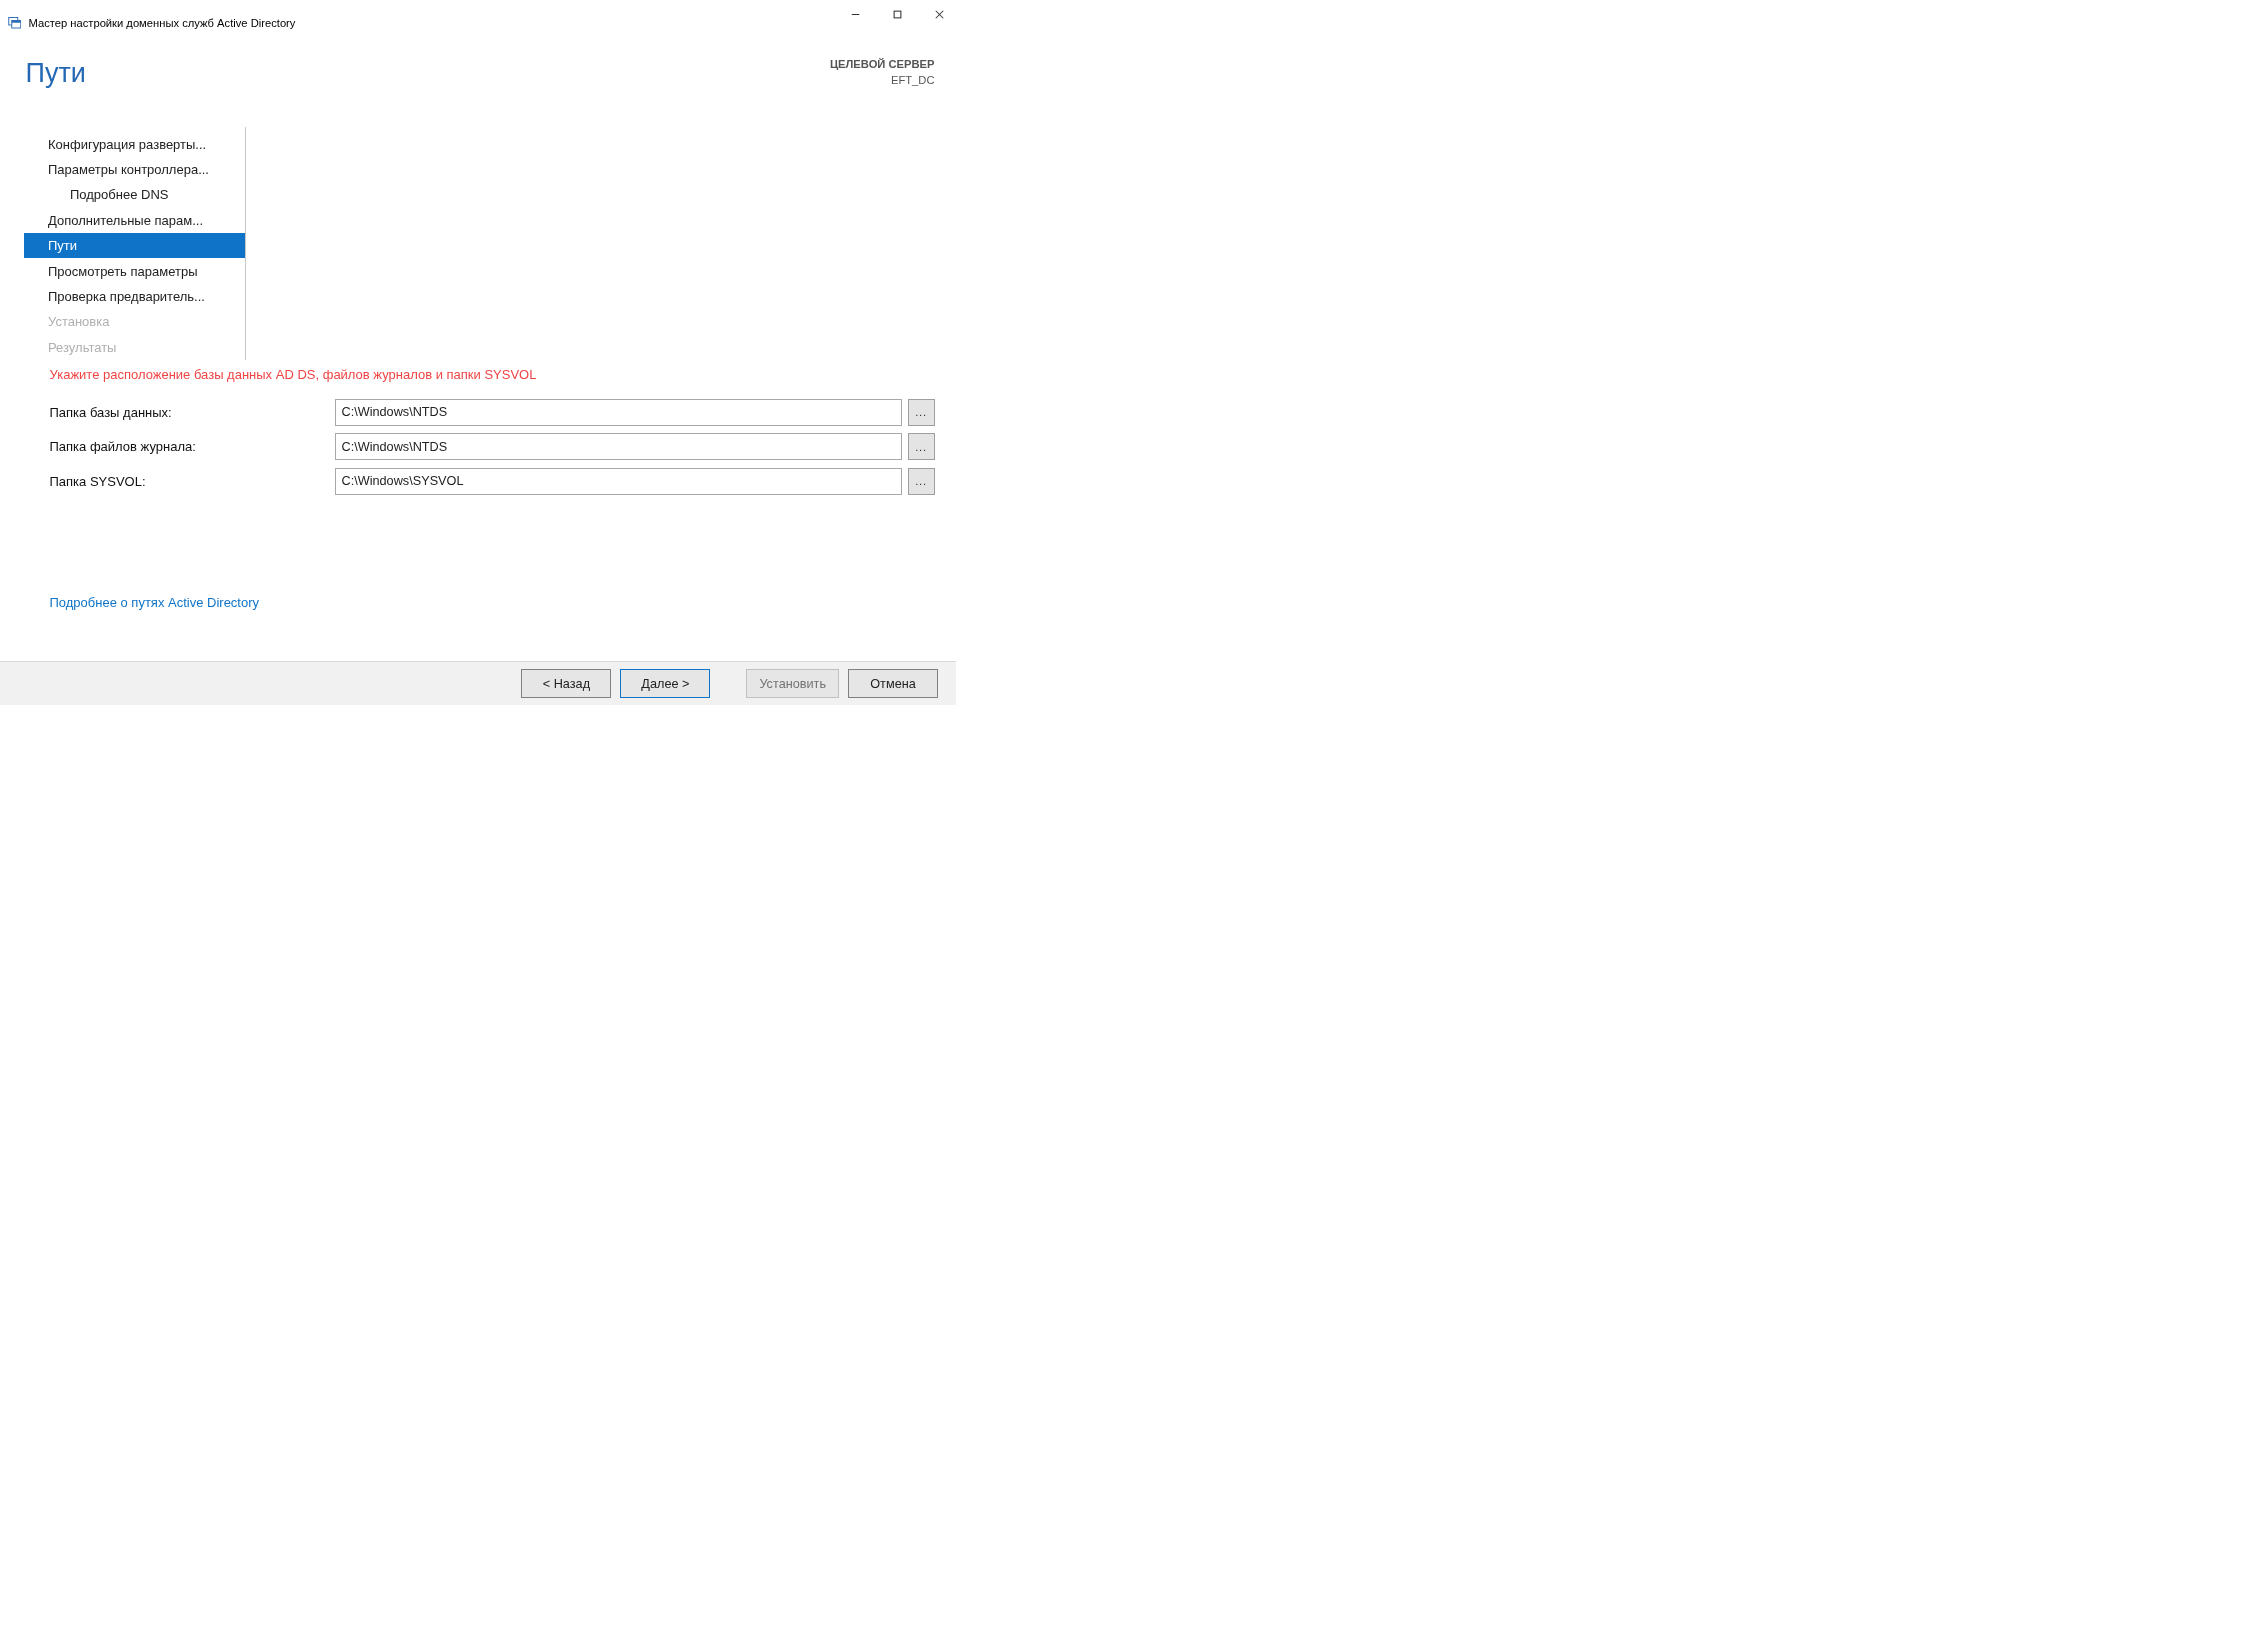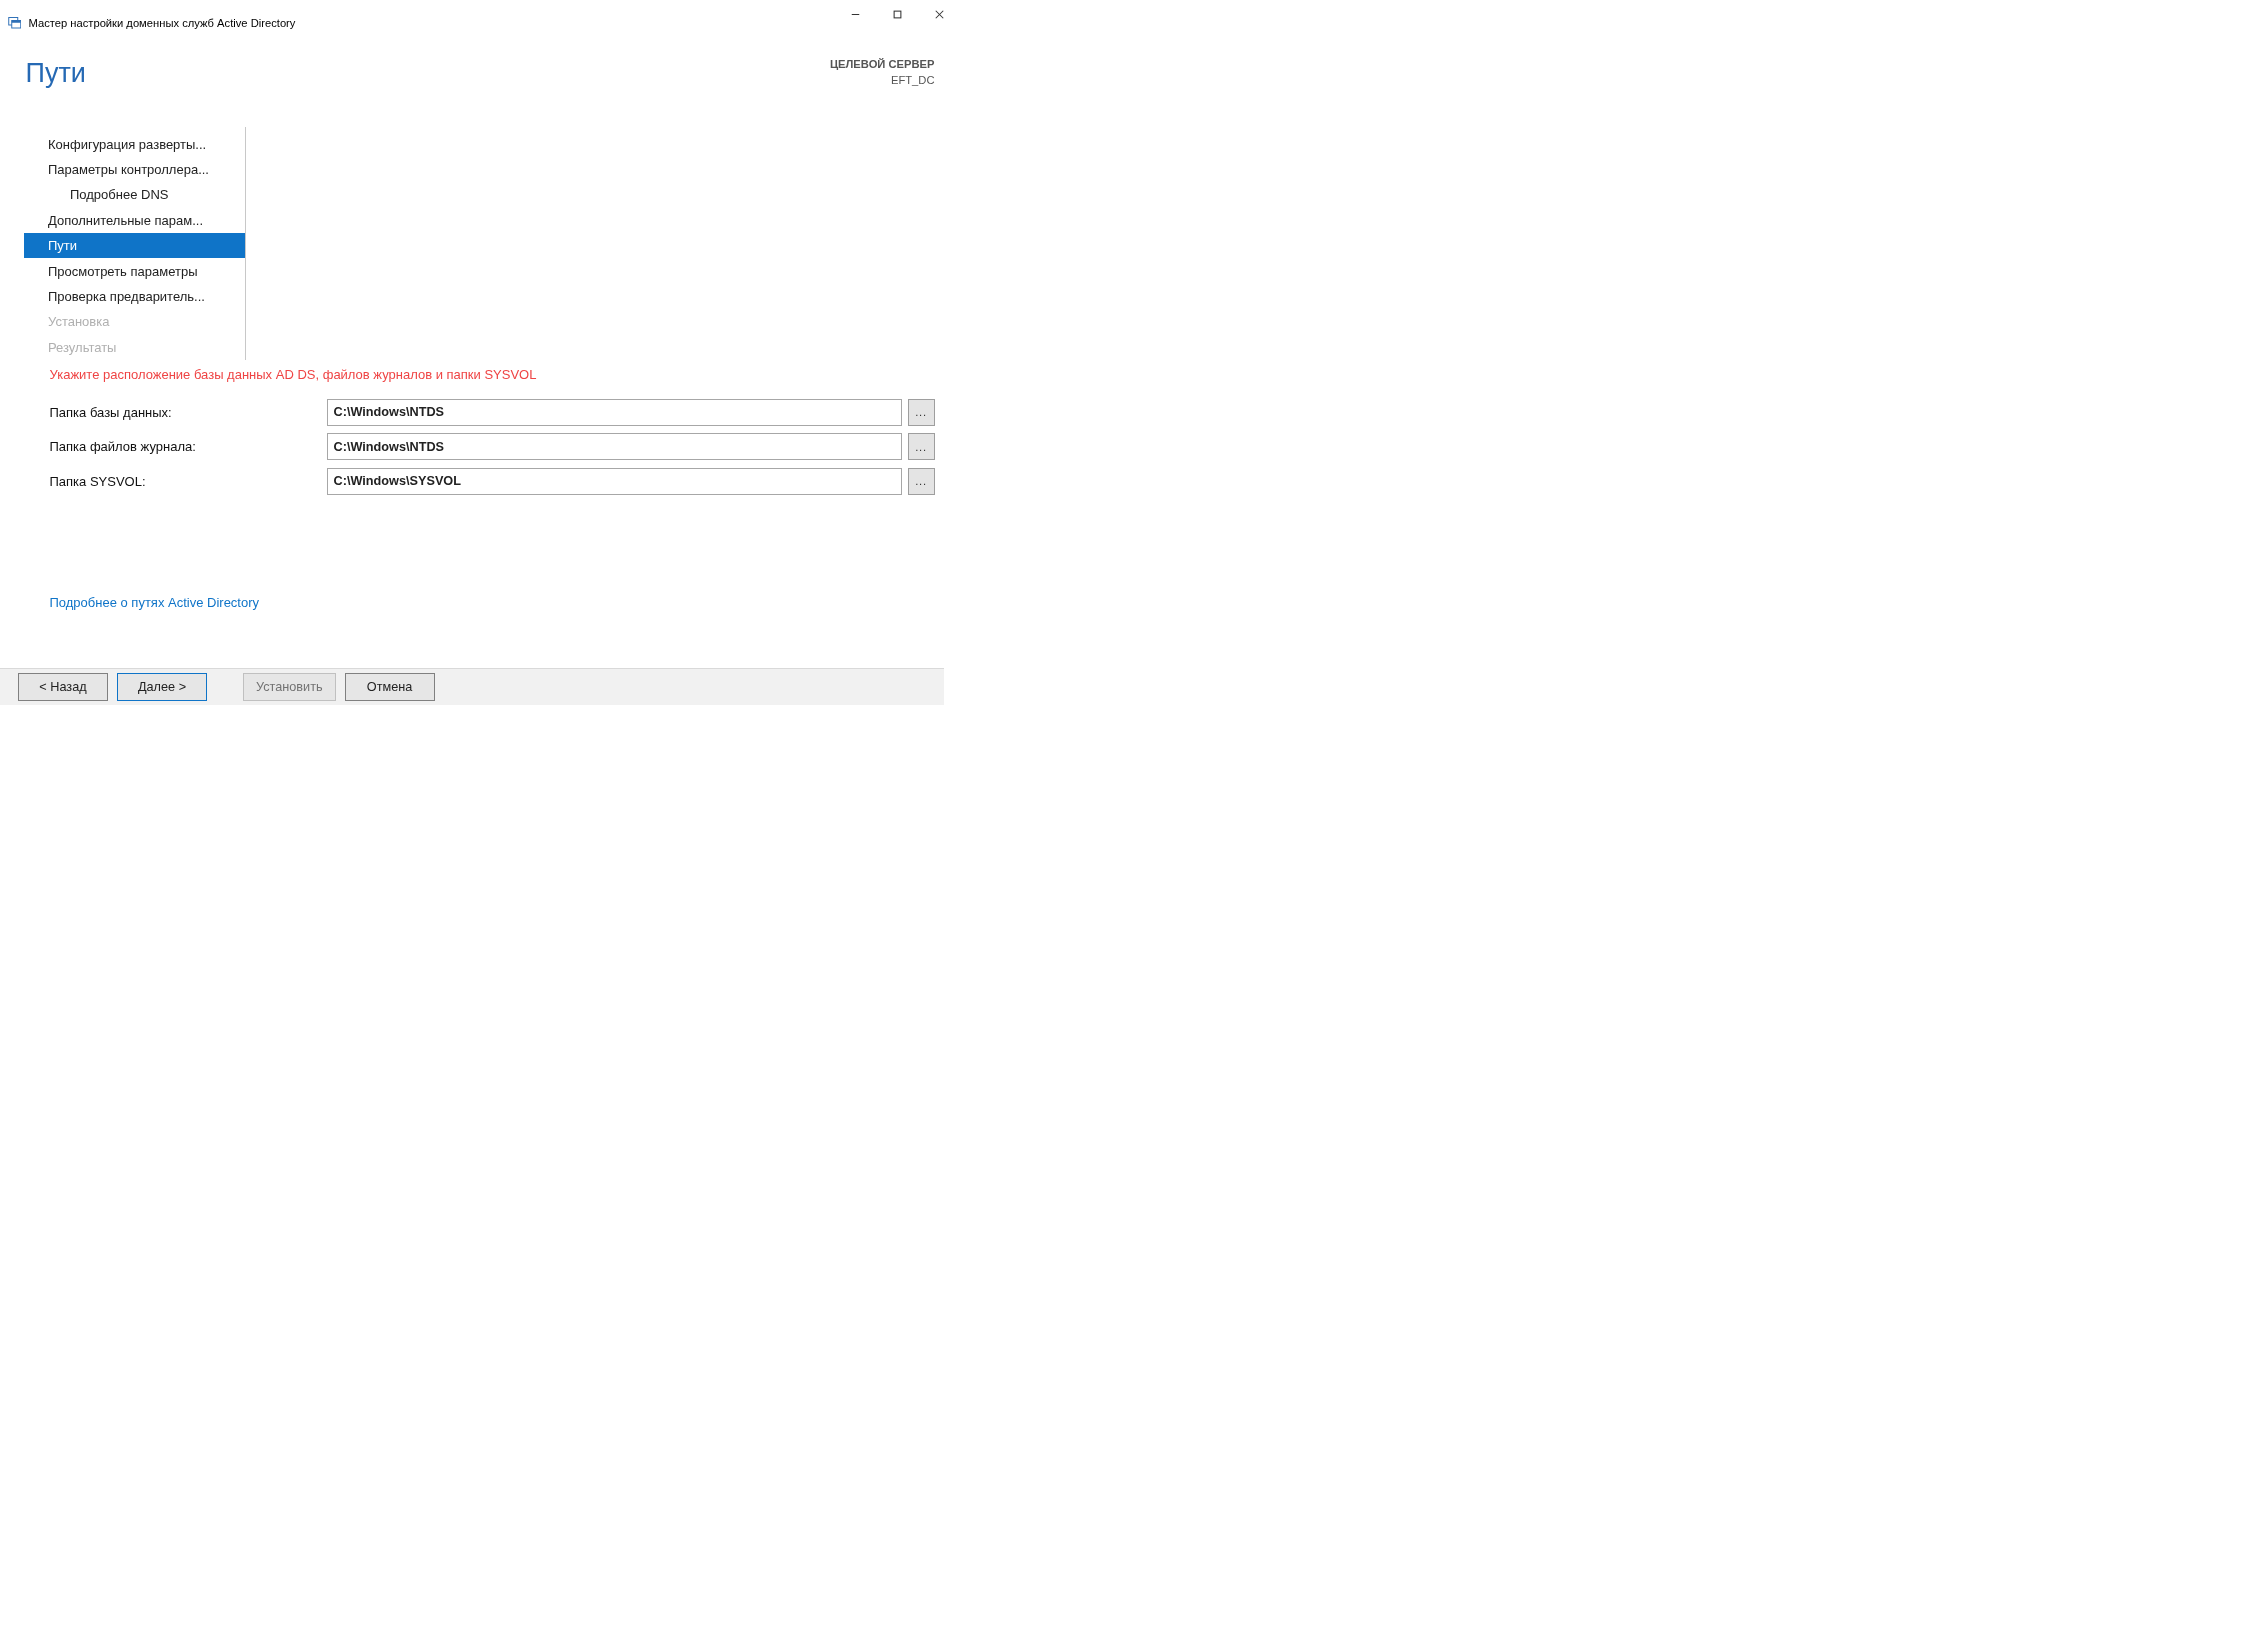--- a/index.html
+++ b/index.html
@@ -130,23 +130,24 @@
       font-weight: 300;
       color: #111;
     }
     .form-input {
       flex: 1;
       height: 27px;
       border: 0.7px solid #a7a7a7;
       padding: 0 6px;
       font-size: 12.7px;
       font-family: inherit;
-      font-weight: 700;
+      font-weight: 400;
       background: #fff;
       color: #222;
+      margin-left: 8px;
     }
     .browse-btn {
       width: 27px;
       height: 27px;
       margin-left: 6px;
       border: 0.7px solid #9e9e9e;
       background: #e4e4e4;
       font-size: 11.2px;
       cursor: pointer;
       color: #333;
@@ -162,26 +163,27 @@
       font-size: 13px;
       font-weight: 300;
       color: #0f74c8;
       cursor: pointer;
       margin-bottom: 27px;
     }
     .footer {
       position: absolute;
       bottom: 0;
       left: 0;
-      right: 16px;
-      height: 37px;
+      right: 4px;
+      height: 44px;
       background: #f1f1f1;
       border-top: 0.7px solid #d9d9d9;
       display: flex;
       align-items: center;
+      justify-content: flex-end;
       padding: 0 18px;
       gap: 9px;
     }
     .footer-btn {
       min-width: 90px;
       height: 28.5px;
       border: 0.7px solid #808080;
       background: #e6e6e6;
       font-size: 12.7px;
       font-family: inherit;

